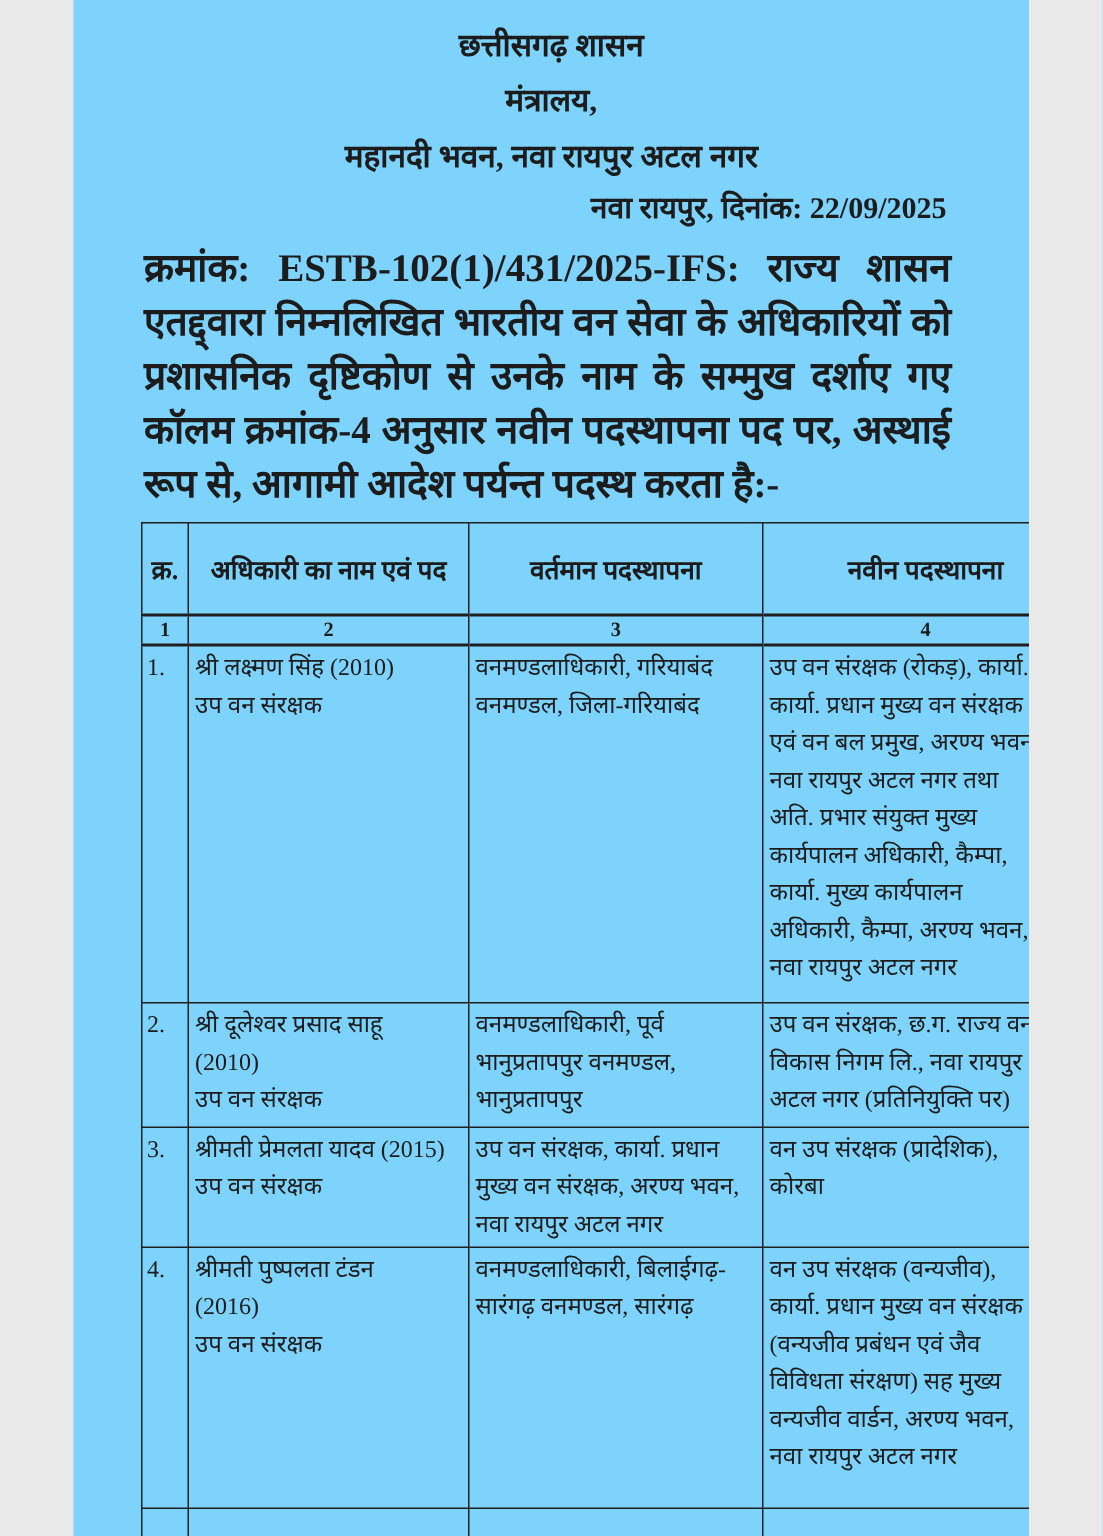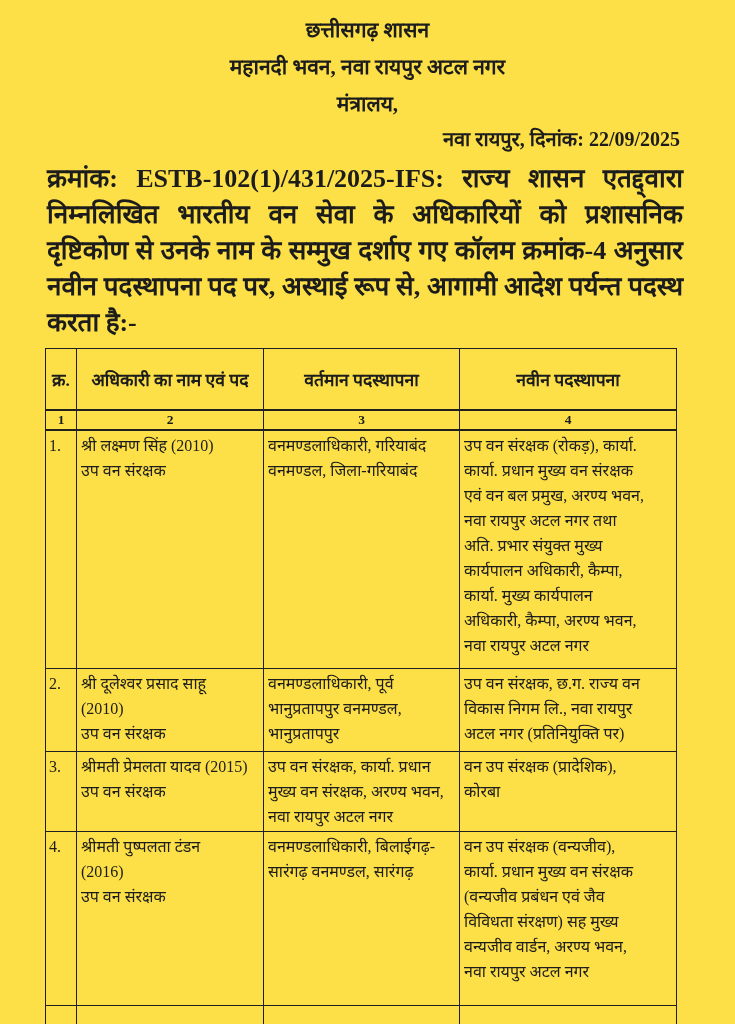--- a/index.html
+++ b/index.html
@@ -2,24 +2,24 @@
 <html lang="hi"><head>
 <meta charset="utf-8">
 <style>
   html, body {
     margin: 0;
     padding: 0;
     background: #e9e9e9;
   }
   .doc {
     position: relative;
-    width: 735px;
+    width: 637px;
     height: 1024px;
     margin: 0 auto;
-    background: #fde047;
+    background: #7dd3fc;
     color: #1c1c1c;
     font-family: "Liberation Serif", "DejaVu Serif", serif;
     overflow: hidden;
     box-sizing: border-box;
     padding-top: 12px;
   }
   .doc-header {
     text-align: center;
     font-weight: bold;
     font-size: 21px;
@@ -88,22 +88,22 @@
   tr.row-4 td { height: 174px; }
   tr.row-partial td { height: 28px; }
 </style>
 </head>
 <body>
 
 <div class="doc">
 
   <div class="doc-header">
     <div>छत्तीसगढ़ शासन</div>
+    <div>मंत्रालय,</div>
     <div>महानदी भवन, नवा रायपुर अटल नगर</div>
-    <div>मंत्रालय,</div>
   </div>
 
   <div class="date-line">नवा रायपुर, दिनांक: 22/09/2025</div>
 
   <p class="order-para">क्रमांक: ESTB-102(1)/431/2025-IFS: राज्य शासन एतद्द्वारा निम्नलिखित भारतीय वन सेवा के अधिकारियों को प्रशासनिक दृष्टिकोण से उनके नाम के सम्मुख दर्शाए गए कॉलम क्रमांक-4 अनुसार नवीन पदस्थापना पद पर, अस्थाई रूप से, आगामी आदेश पर्यन्त पदस्थ करता है:-</p>
 
   <table class="posting-table">
     <colgroup>
       <col class="col-sn">
       <col class="col-name">

